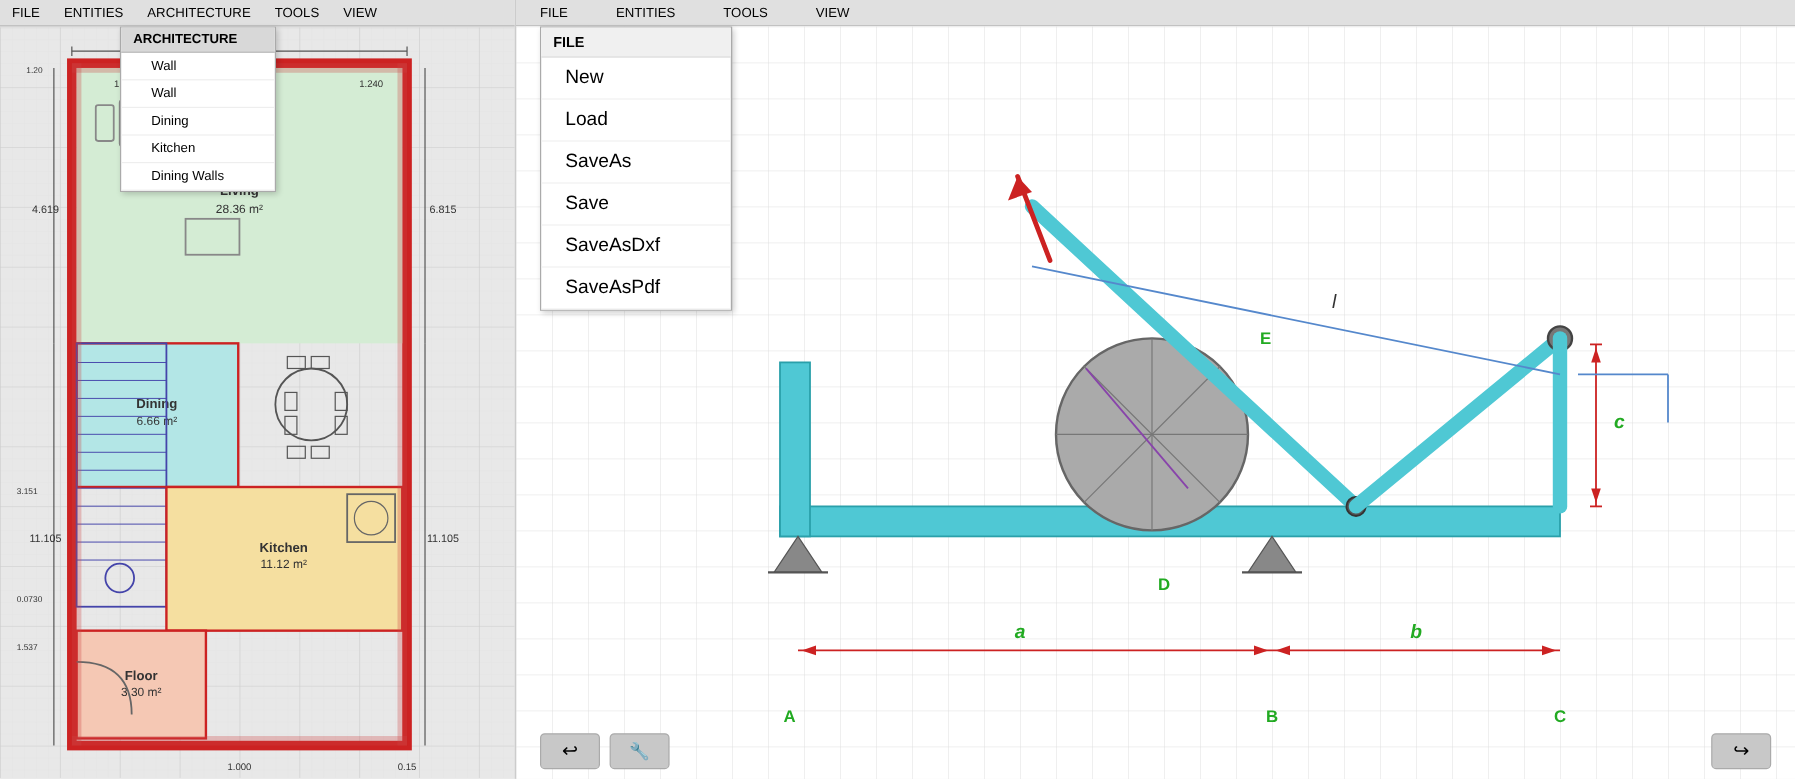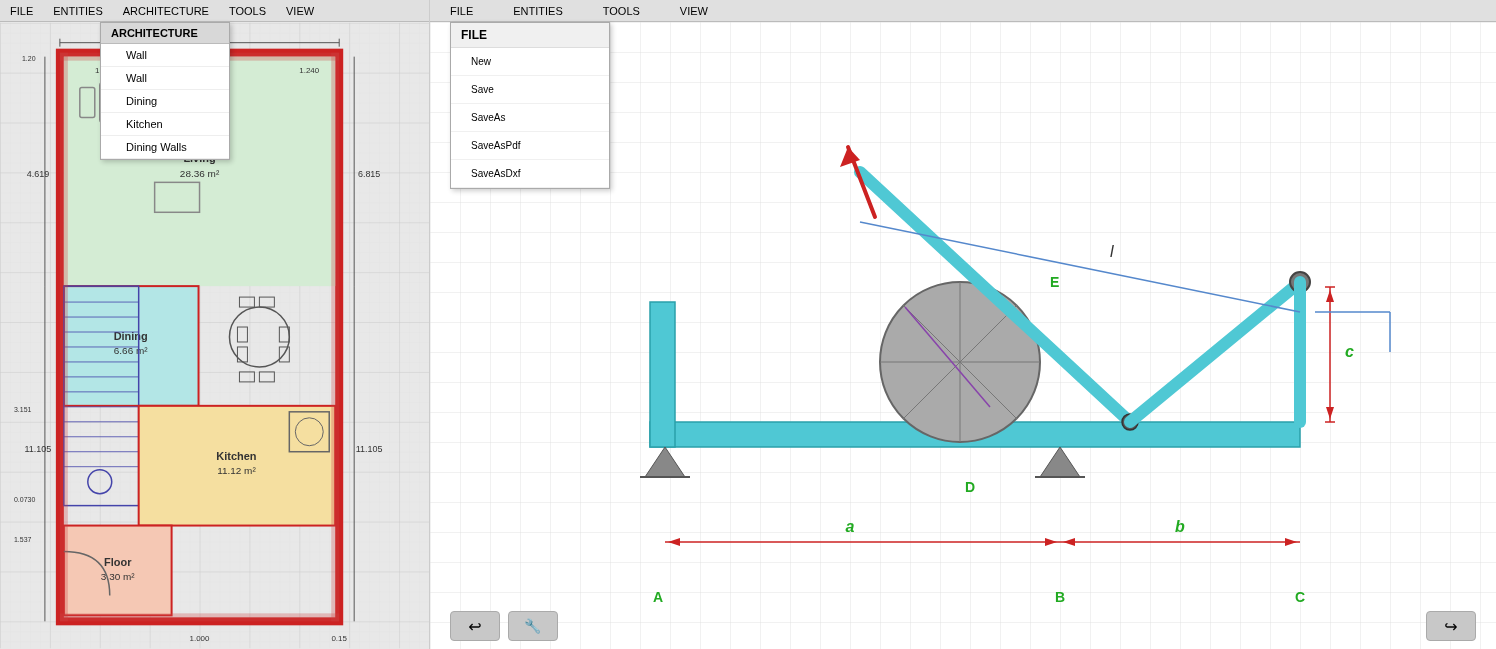--- a/index.html
+++ b/index.html
@@ -99,21 +99,21 @@
     }
     .file-dropdown-section {
       padding: 5px 10px;
       font-size: 12px;
       font-weight: bold;
       background: #f0f0f0;
       border-bottom: 1px solid #ddd;
     }
     .file-dropdown-item {
       padding: 8px 20px;
-      font-size: 10px;
+      font-size: 16px;
       cursor: pointer;
       border-bottom: 1px solid #f0f0f0;
     }
 
     
     .mechanics-area {
       position: absolute;
       top: 22px;
       left: 0;
       right: 0;
@@ -301,24 +301,25 @@
   <div class="right-menubar">
     <span>FILE</span>
     <span>ENTITIES</span>
     <span>TOOLS</span>
     <span>VIEW</span>
   </div>
 
   <div class="file-dropdown">
     <div class="file-dropdown-section">FILE</div>
     <div class="file-dropdown-item">New</div>
+    <div class="file-dropdown-item">Load</div>
+    <div class="file-dropdown-item">SaveAs</div>
     <div class="file-dropdown-item">Save</div>
-    <div class="file-dropdown-item">SaveAs</div>
+    <div class="file-dropdown-item">SaveAsDxf</div>
     <div class="file-dropdown-item">SaveAsPdf</div>
-    <div class="file-dropdown-item">SaveAsDxf</div>
   </div>
 
   <div class="mechanics-area grid-bg">
     <svg class="mechanics-canvas" viewBox="0 0 1066 627" xmlns="http://www.w3.org/2000/svg">
 
       <defs>
         <pattern id="mgrid" width="30" height="30" patternUnits="userSpaceOnUse">
           <path d="M 30 0 L 0 0 0 30" fill="none" stroke="#ddd" stroke-width="0.8"></path>
         </pattern>
       </defs>

